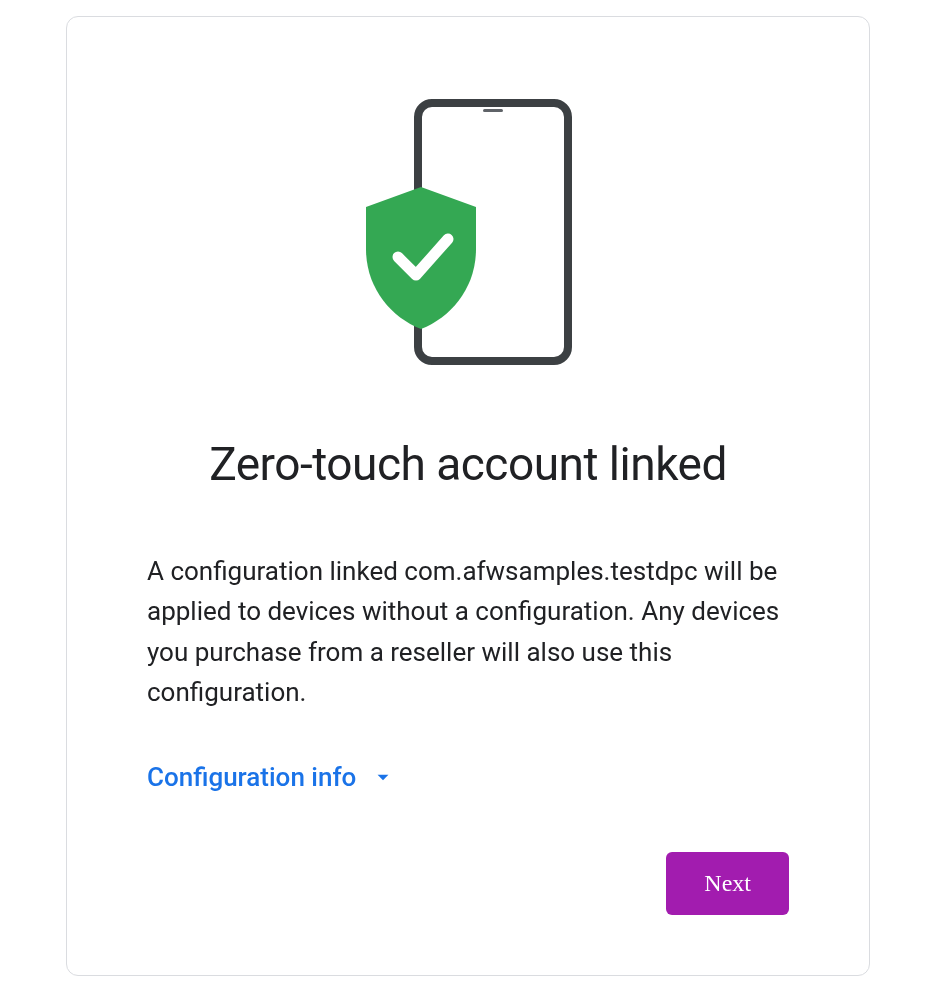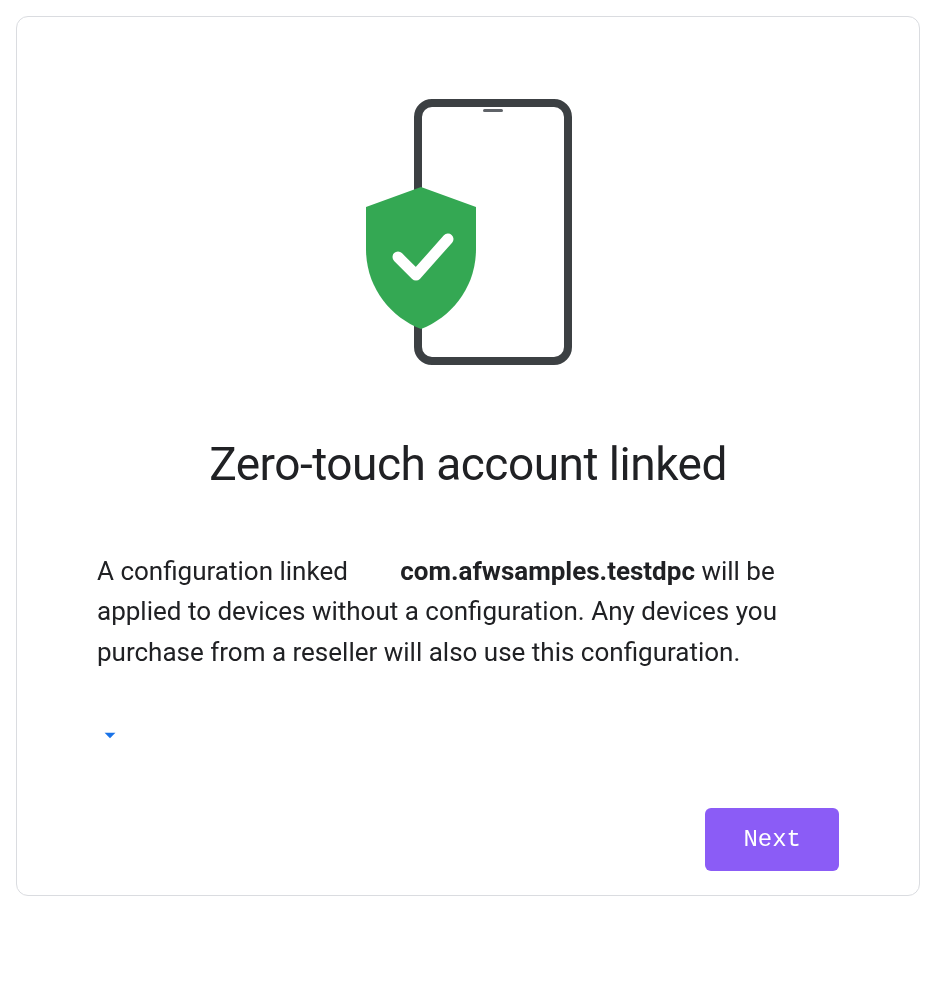--- a/index.html
+++ b/index.html
@@ -11,24 +11,24 @@
       font-family: 'Google Sans', Roboto, Arial, sans-serif;
       background: #fff;
       display: flex;
       justify-content: center;
       align-items: flex-start;
       padding: 16px;
       width: 936px;
       height: 1008px;
     }
     .card {
-      width: 904px;
+      width: 804px;
       border: 1px solid #dadce0;
       border-radius: 12px;
-      padding: 80px 80px 24px 80px;
+      padding: 80px 80px 60px 80px;
       background: #fff;
     }
     .hero {
       display: flex;
       justify-content: center;
       margin-bottom: 70px;
     }
     .hero svg {
       display: block;
     }
@@ -41,22 +41,21 @@
       letter-spacing: -0.5px;
     }
     .description {
       font-size: 26px;
       line-height: 1.55;
       color: #202124;
       margin-bottom: 50px;
       font-weight: 400;
     }
     .description b {
-      font-weight: 700;
-      margin-left: 46px;
+      font-weight: 400;
     }
     .expander {
       display: inline-flex;
       align-items: center;
       gap: 14px;
       color: #1a73e8;
       font-size: 26px;
       font-weight: 500;
       cursor: pointer;
       user-select: none;
@@ -65,29 +64,29 @@
     .expander svg {
       width: 26px;
       height: 26px;
       fill: #1a73e8;
     }
     .actions {
       display: flex;
       justify-content: flex-end;
     }
     .btn-primary {
-      background: #8b5cf6;
+      background: #a21caf;
       color: #fff;
       border: none;
       border-radius: 6px;
       padding: 18px 38px;
       font-size: 24px;
       font-weight: 500;
       cursor: pointer;
-      font-family: Liberation Mono, monospace;
+      font-family: Liberation Serif, serif;
     }
   </style>
 </head>
 <body>
 
 <div class="card">
 
   <div class="hero">
     <svg width="220" height="270" viewBox="0 0 220 270">
 
@@ -103,20 +102,21 @@
     </svg>
   </div>
 
   <h1 class="title">Zero-touch account linked</h1>
 
   <p class="description">
     <span>A configuration linked </span><b>com.afwsamples.testdpc</b><span> will be applied to devices without a configuration. Any devices you purchase from a reseller will also use this configuration.</span>
   </p>
 
   <div class="expander">
+    <span>Configuration info</span>
     <svg viewBox="0 0 24 24">
       <path d="M7 10l5 5 5-5z"></path>
     </svg>
   </div>
 
   <div class="actions">
     <button class="btn-primary">Next</button>
   </div>
 
 </div>

